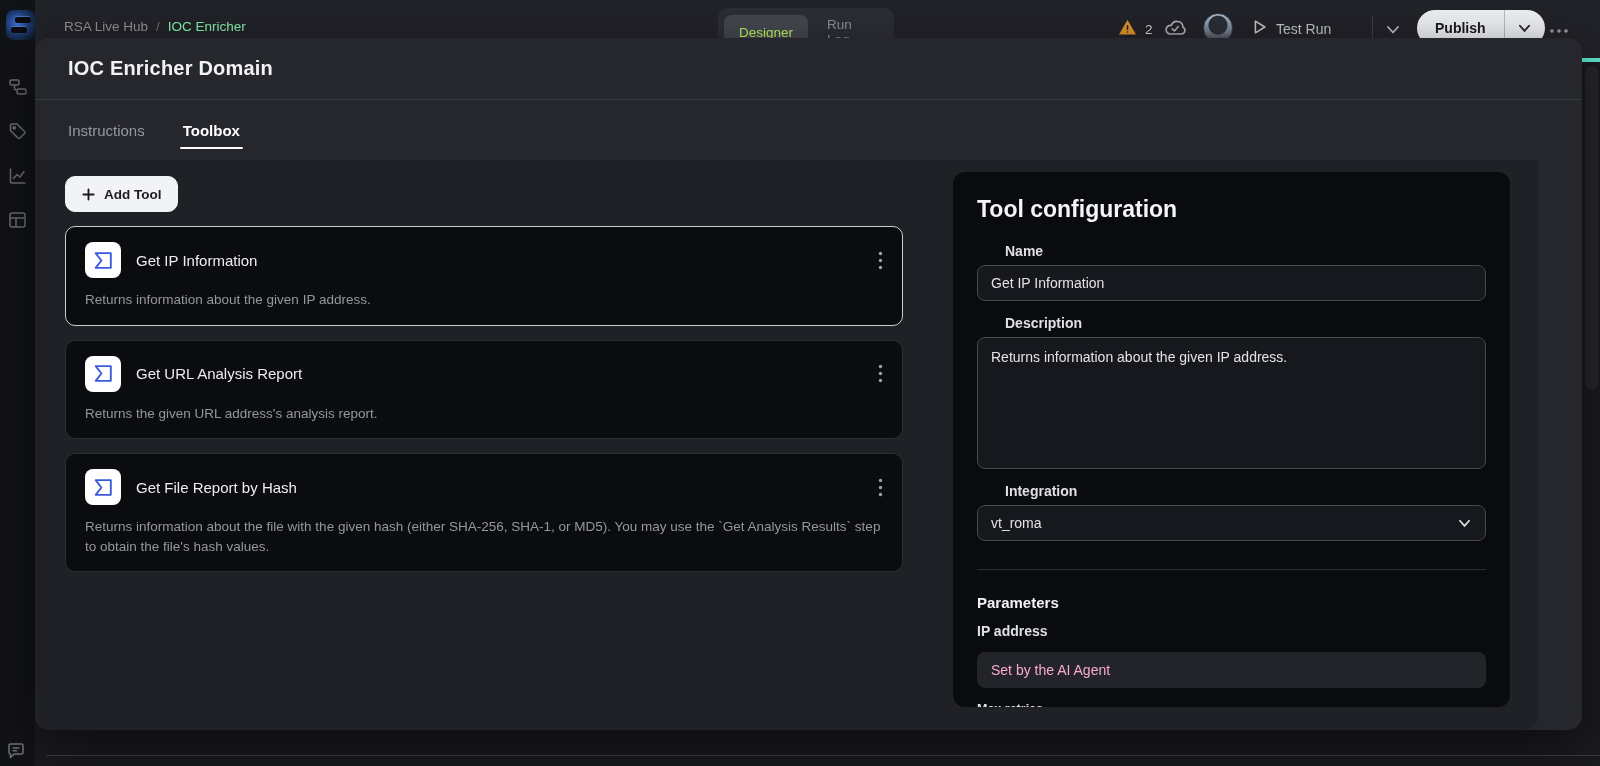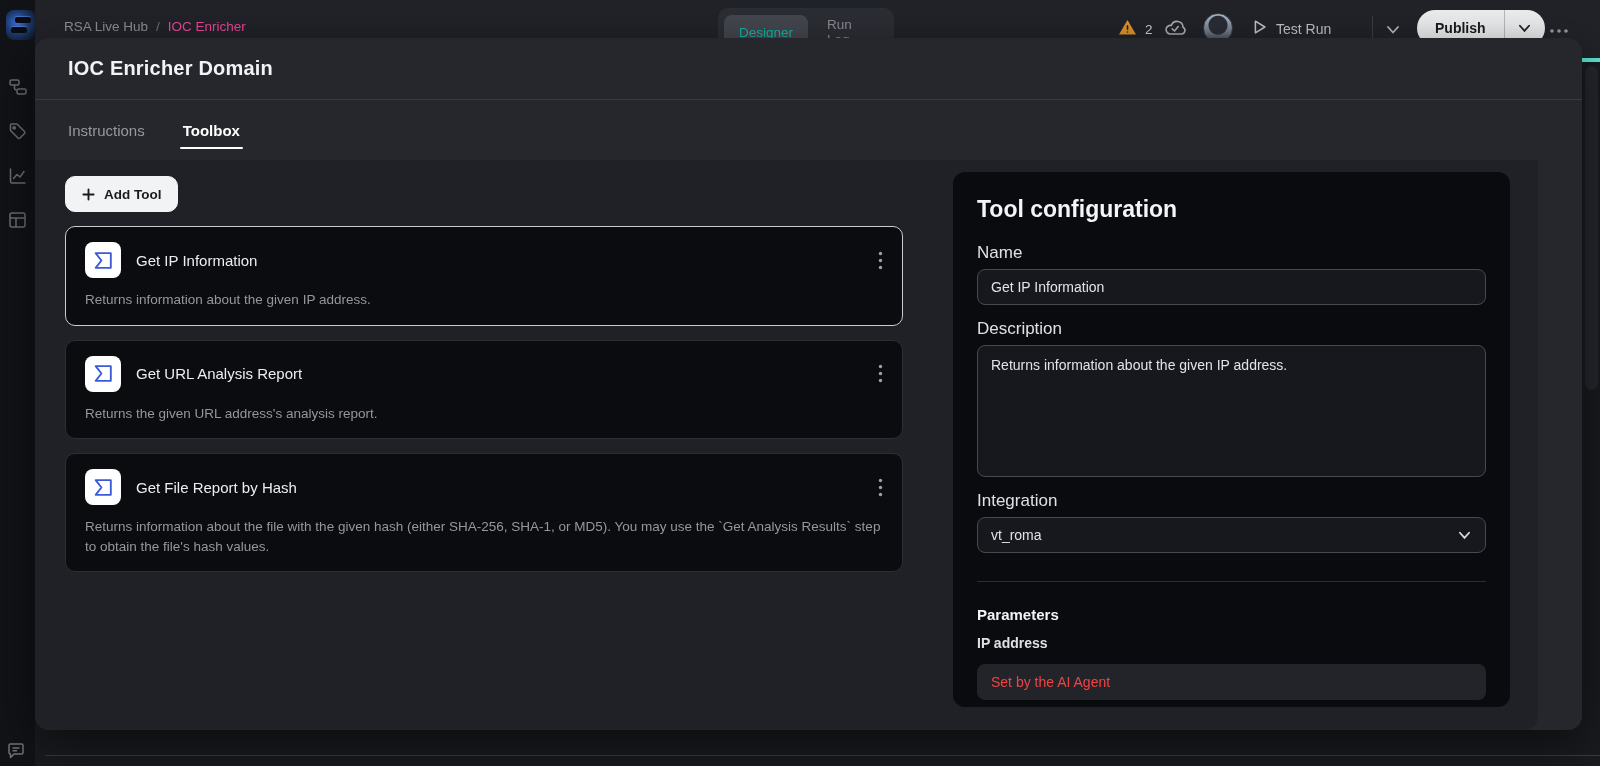--- a/index.html
+++ b/index.html
@@ -23,27 +23,27 @@
   .side-icons svg, .chat-corner svg { display:block; }
   .chat-corner { position:absolute; left:7px; top:742px; color:#84868d; opacity:.85; }
   .bottom-divider { position:absolute; left:46px; top:755px; width:1554px; height:1px;
                     background:#3a3c42; z-index:1; }
   .scroll-thumb { position:absolute; left:1585px; top:66px; width:13px; height:324px;
                   background:#26272d; border-radius:7px; z-index:1; }
 
   .breadcrumb { position:absolute; left:64px; top:19px; font-size:13.5px; display:flex; gap:8px; }
   .breadcrumb .parent { color:#8f9196; }
   .breadcrumb .sep { color:#6f7177; }
-  .breadcrumb .current { color:#ec4899;text-align:center; }
+  .breadcrumb .current { color:#86efac;text-align:center; }
 
   .segmented { position:absolute; left:718px; top:8px; width:176px; height:48px;
                background:#2c2e35; border-radius:10px; padding:7px 6px; display:flex; gap:4px; }
   .seg { height:34px; border-radius:8px; padding:0 15px; display:flex; align-items:center;
          font-size:13.5px; }
-  .seg.active { background:#45474f; color:#14b8a6;text-decoration:underline; }
+  .seg.active { background:#45474f; color:#bef264;text-decoration:underline; }
   .seg.inactive { color:#8d8f96; }
 
   .tb-item { position:absolute; display:flex; align-items:center; gap:8px; color:#c3c5ca; }
   .warn-wrap { left:1118px; top:19px; font-size:13.5px; color:#cfd1d5; }
   .cloud-wrap { left:1163px; top:17px; }
   .avatar { position:absolute; left:1203px; top:13px; width:30px; height:30px; border-radius:50%;
             background:radial-gradient(circle at 50% 40%, #2b2e36 0 9px, rgba(0,0,0,0) 10px),
                        linear-gradient(180deg,#a9bed2 0%, #76808e 60%, #3a3f4a 100%);
             border:1px solid #3a3c43; }
   .testrun-wrap { left:1250px; top:18px; font-size:14px; }
@@ -84,37 +84,37 @@
   .tool-icon { width:36px; height:36px; min-width:36px; background:#ffffff; border-radius:8px;
                display:flex; align-items:center; justify-content:center; }
   .card-title { margin-left:15px; font-size:15px; font-weight:500; color:#ededef; }
   .kebab { margin-left:auto; color:#9fa1a7; display:flex; align-items:center; cursor:pointer; }
   .card-desc { margin-top:12px; font-size:13.5px; color:#95979d; line-height:1.45; }
 
   
   .config-panel { position:absolute; left:918px; top:12px; width:557px; height:535px;
                   background:#0a0b0e; border-radius:12px; padding:24px; overflow:hidden; }
   .config-title { font-size:23px; font-weight:600; color:#f4f5f7; }
-  .field-label { margin-top:20px; margin-bottom:6px; font-size:17px; font-weight:400; color:#dfe0e4; }
+  .field-label { margin-top:20px; margin-bottom:6px; font-size:14px; font-weight:700; color:#dfe0e4;margin-left:28px; }
   .field-label.tight { margin-top:14px; }
   .text-input { display:block; width:100%; height:36px; background:#17181d; border:1px solid #47494f;
                 border-radius:8px; padding:0 13px; font-size:14px; color:#e2e3e6; outline:none;
                 font-family:"Liberation Sans",sans-serif; }
   .textarea { display:block; width:100%; height:132px; background:#17181d; border:1px solid #47494f;
               border-radius:8px; padding:9px 13px; font-size:14px; color:#e2e3e6; resize:none;
               outline:none; line-height:1.5; font-family:"Liberation Sans",sans-serif; }
   .select { height:36px; background:#17181d; border:1px solid #47494f; border-radius:8px;
             display:flex; align-items:center; justify-content:space-between; padding:0 13px;
             font-size:14px; color:#e2e3e6; cursor:pointer; }
   .select .chev { color:#d6d8dc; display:flex; }
   .panel-divider { margin-top:28px; border-top:1px solid #2a2c31; }
   .params-title { margin-top:24px; font-size:15px; font-weight:700; color:#f2f3f5; }
   .param-label { margin-top:12px; margin-bottom:13px; font-size:14px; font-weight:700; color:#dfe0e4; }
   .agent-input { height:36px; background:#232429; border-radius:8px; display:flex;
-                 align-items:center; padding:0 14px; font-size:14px; color:#ef4444; }
+                 align-items:center; padding:0 14px; font-size:14px; color:#f9a8d4; }
   .clipped-label { margin-top:14px; font-size:12.5px; font-weight:700; color:#dfe0e4; }
 </style>
 </head>
 <body>
 
 <div class="topbar">
   <div class="breadcrumb">
     <span class="parent">RSA Live Hub</span>
     <span class="sep">/</span>
     <span class="current">IOC Enricher</span>

